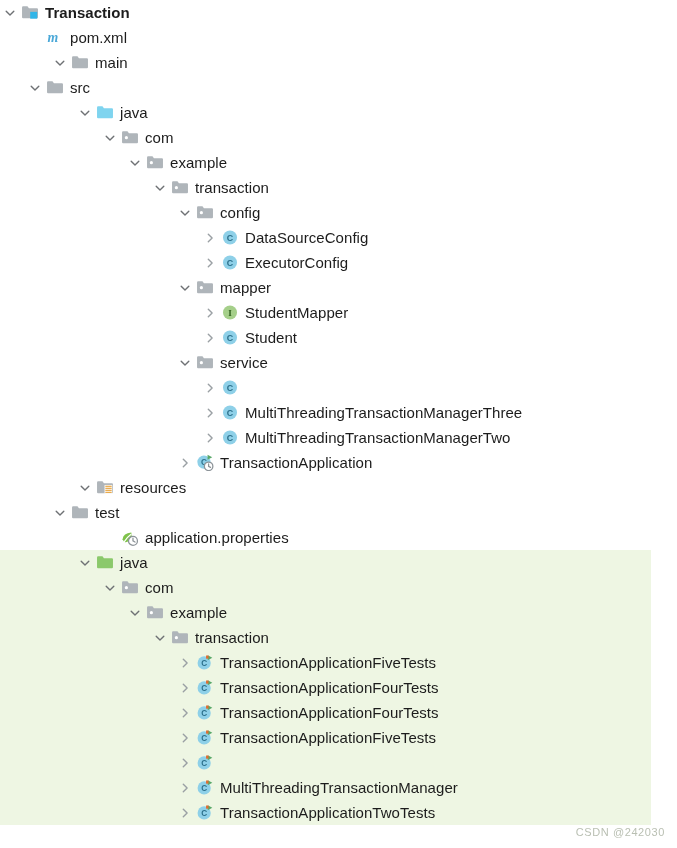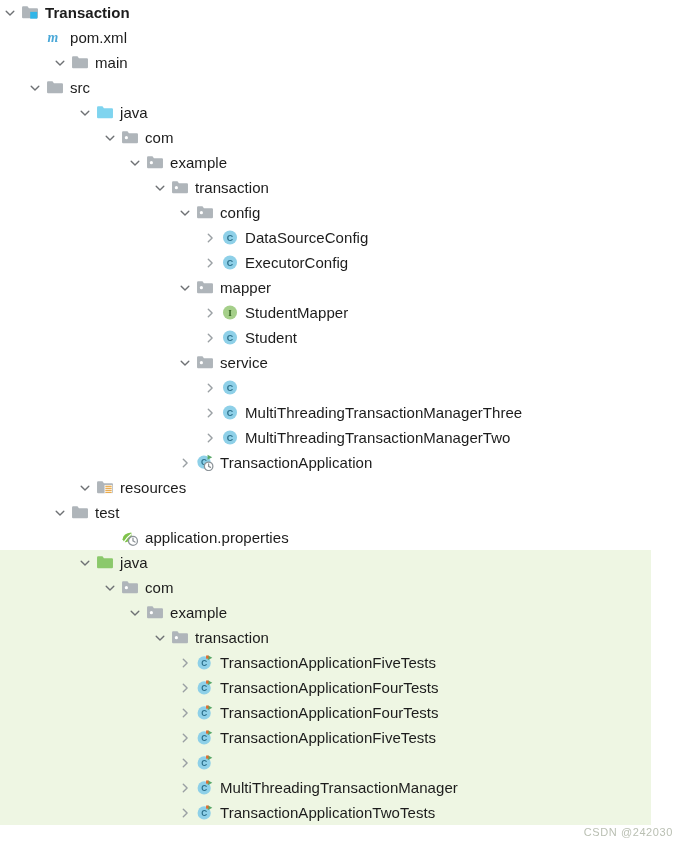--- a/index.html
+++ b/index.html
@@ -63,21 +63,21 @@
   .lbl {
     padding-left: 4px;
     color: #1c1c1c;
     font-size: 15px;
     letter-spacing: 0.05px;
   }
   .lbl.bold { font-weight: bold; }
 
   .watermark {
     position: absolute;
-    right: 4px;
+    right: 12px;
     bottom: 10px;
     font-size: 11px;
     color: #b9bfb2;
     letter-spacing: 0.6px;
     font-family: "Liberation Sans", "DejaVu Sans", sans-serif;
   }
 </style>
 </head>
 <body>
 

